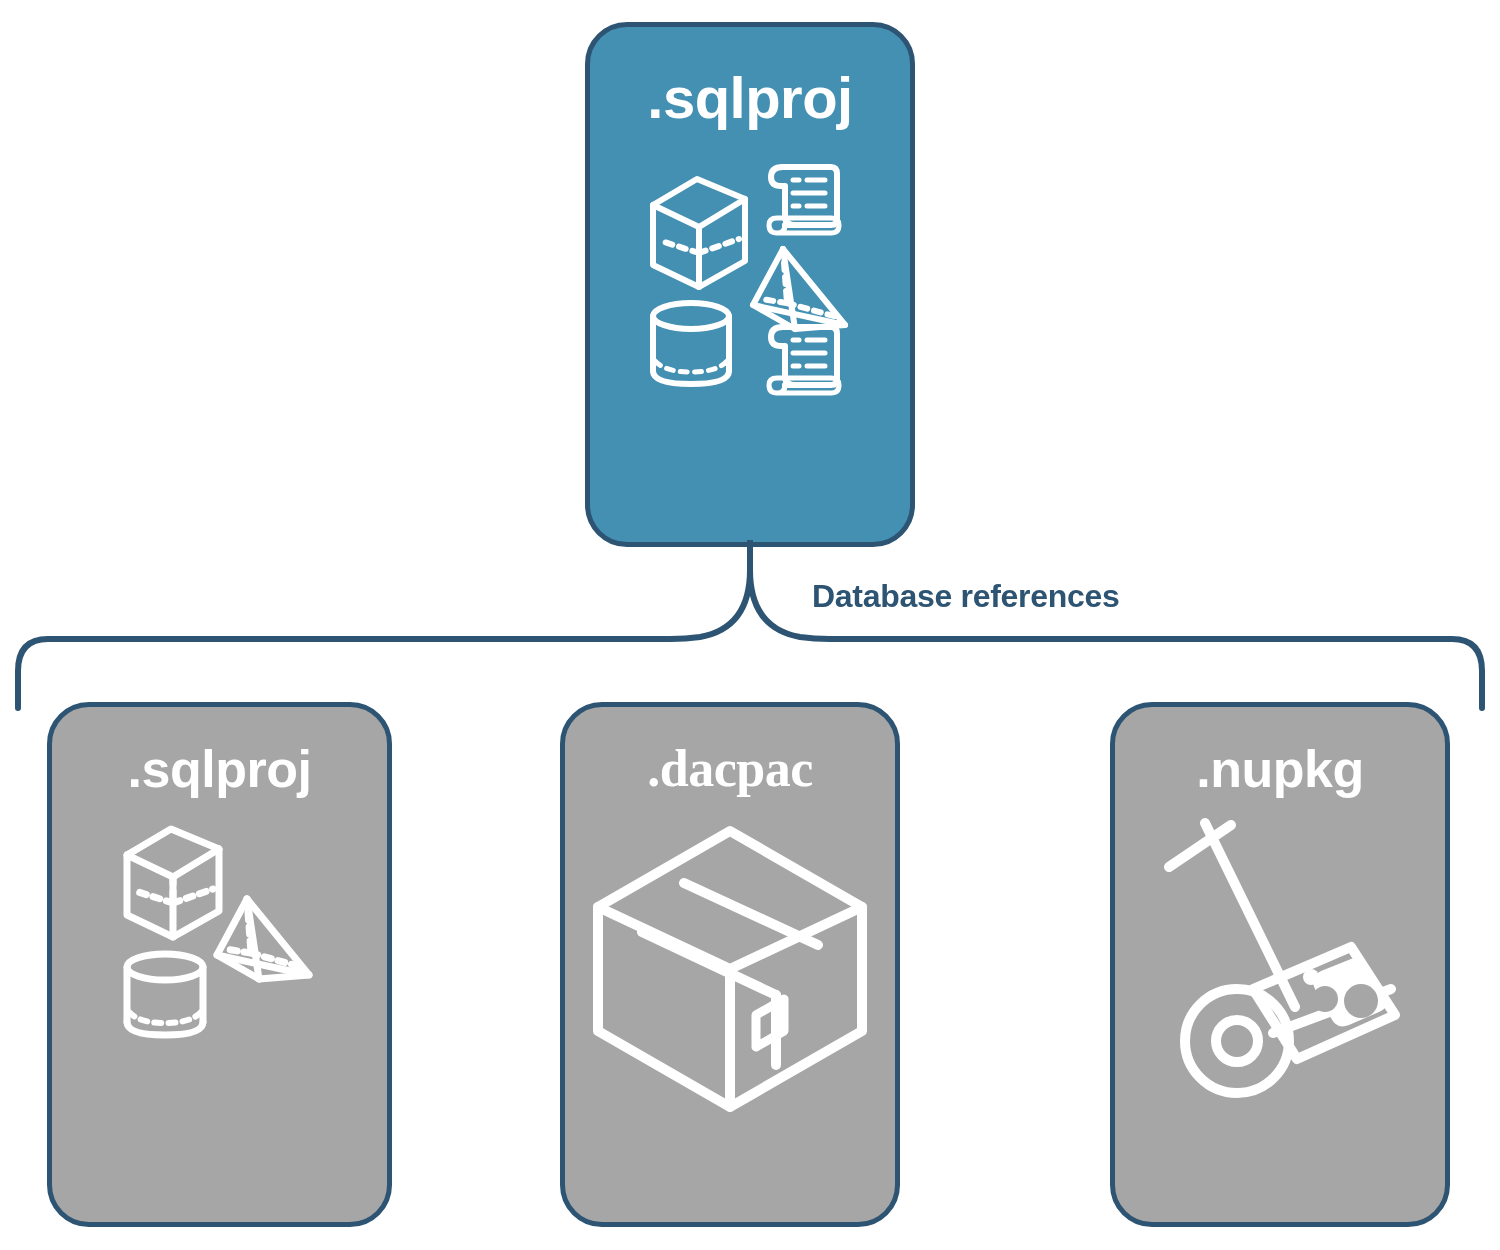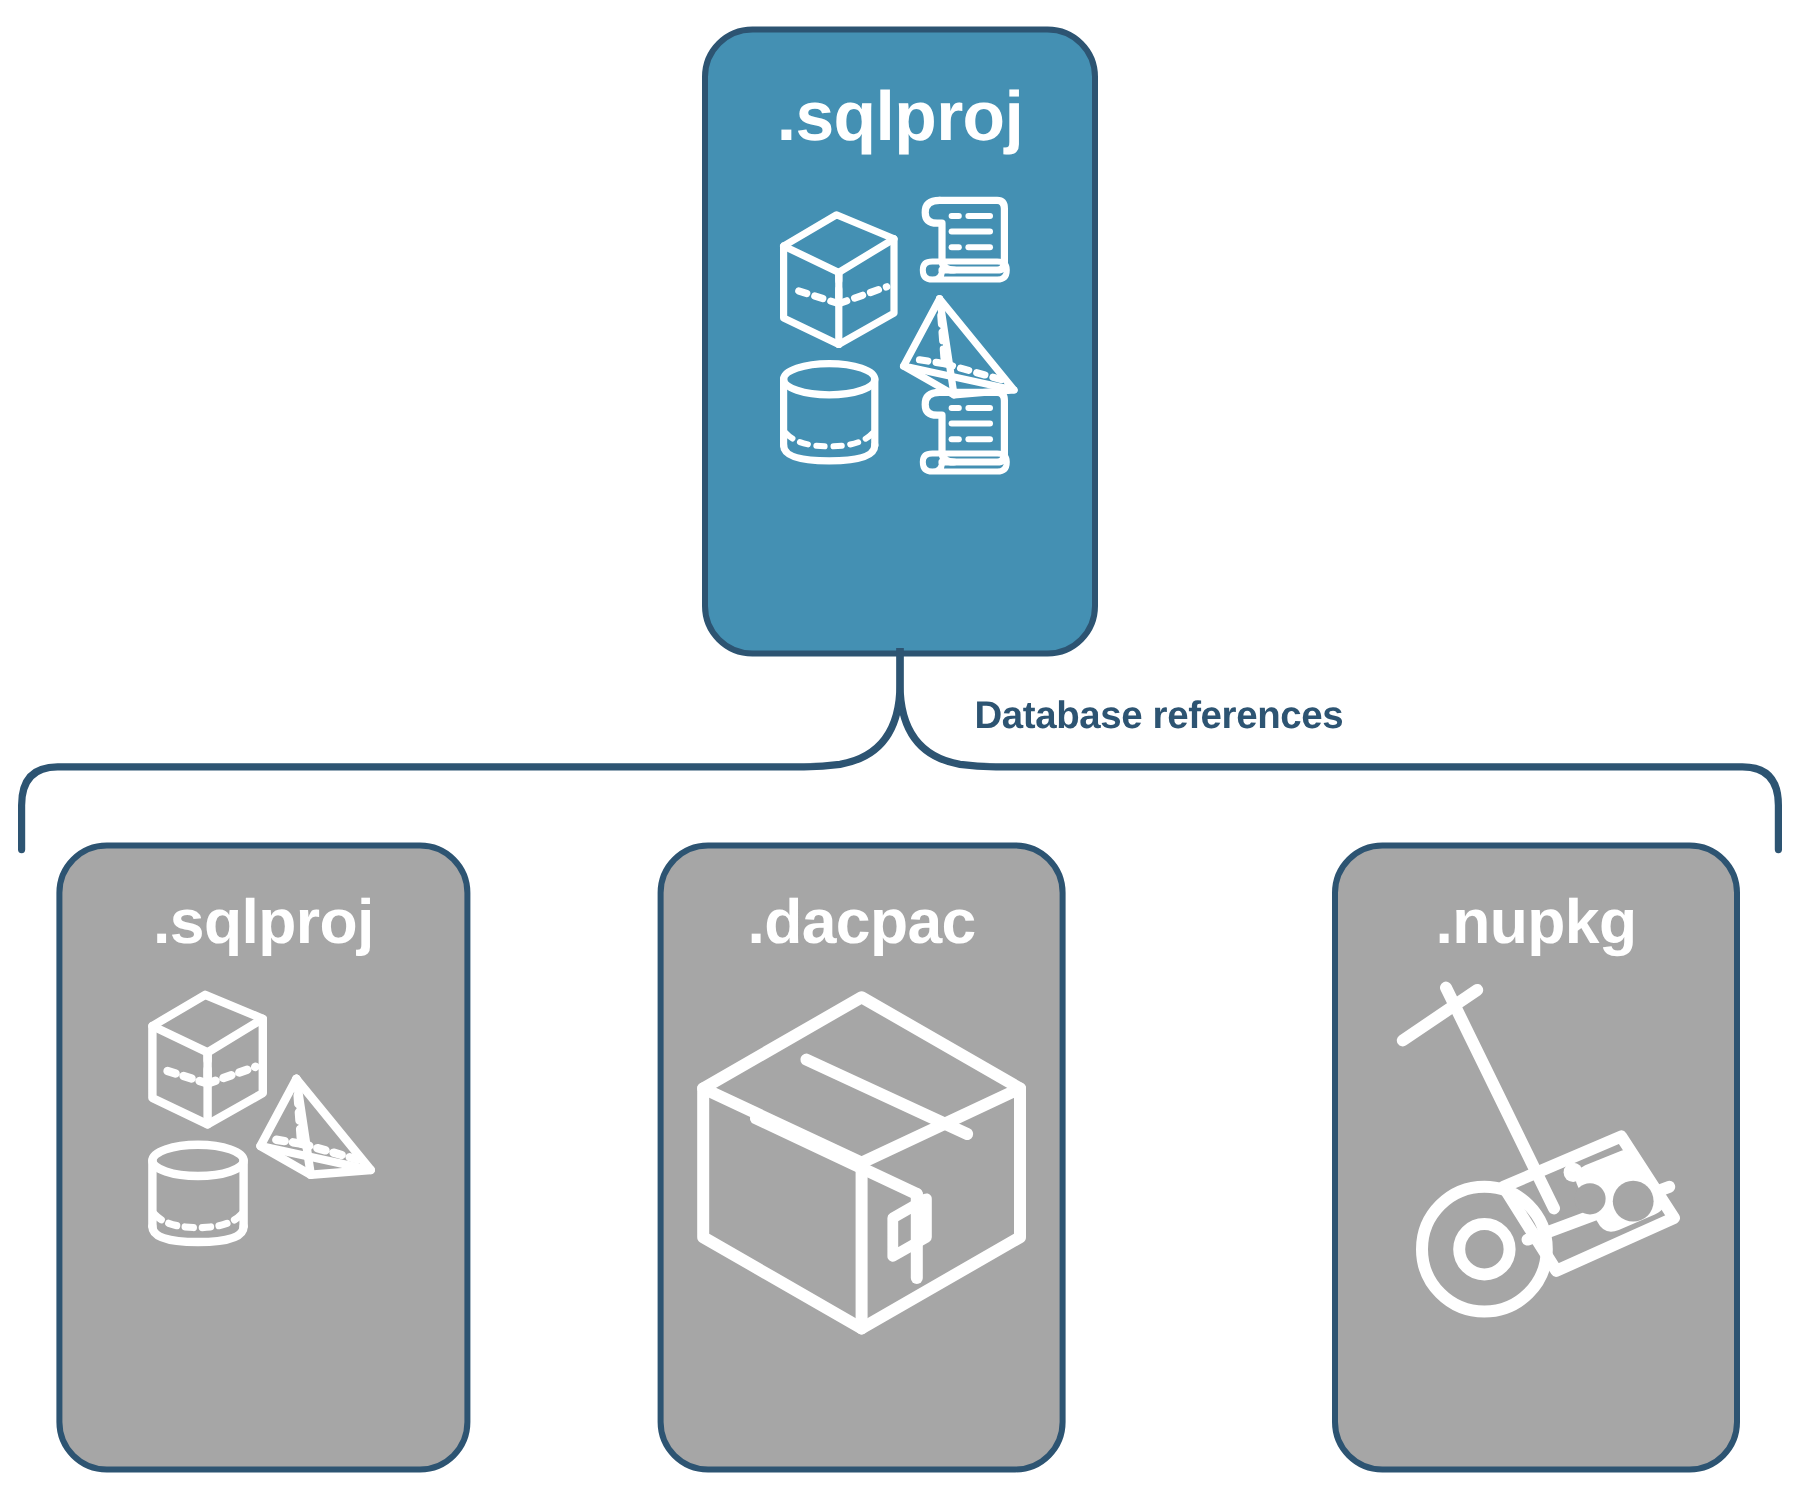--- a/index.html
+++ b/index.html
@@ -64,21 +64,21 @@
   .card-ref {
     background: #a6a6a6;
     top: 702px;
     height: 525px;
   }
   .card-ref .card-title {
     font-size: 52px;
     margin-top: 36px;
   }
   #card-sqlproj { left: 47px;   width: 345px; }
-  #card-dacpac  { left: 548px;  width: 340px; }
+  #card-dacpac  { left: 560px;  width: 340px; font-family: Liberation Serif, serif; }
   #card-nupkg   { left: 1110px; width: 340px; text-align: right; }
 
   .card-ref .icon-area {
     position: relative;
     margin-top: 24px;
   }
   #card-sqlproj .icon-area { width: 230px; height: 230px; }
   #card-dacpac  .icon-area { width: 300px; height: 300px; }
   #card-nupkg   .icon-area { width: 270px; height: 280px; }
 

